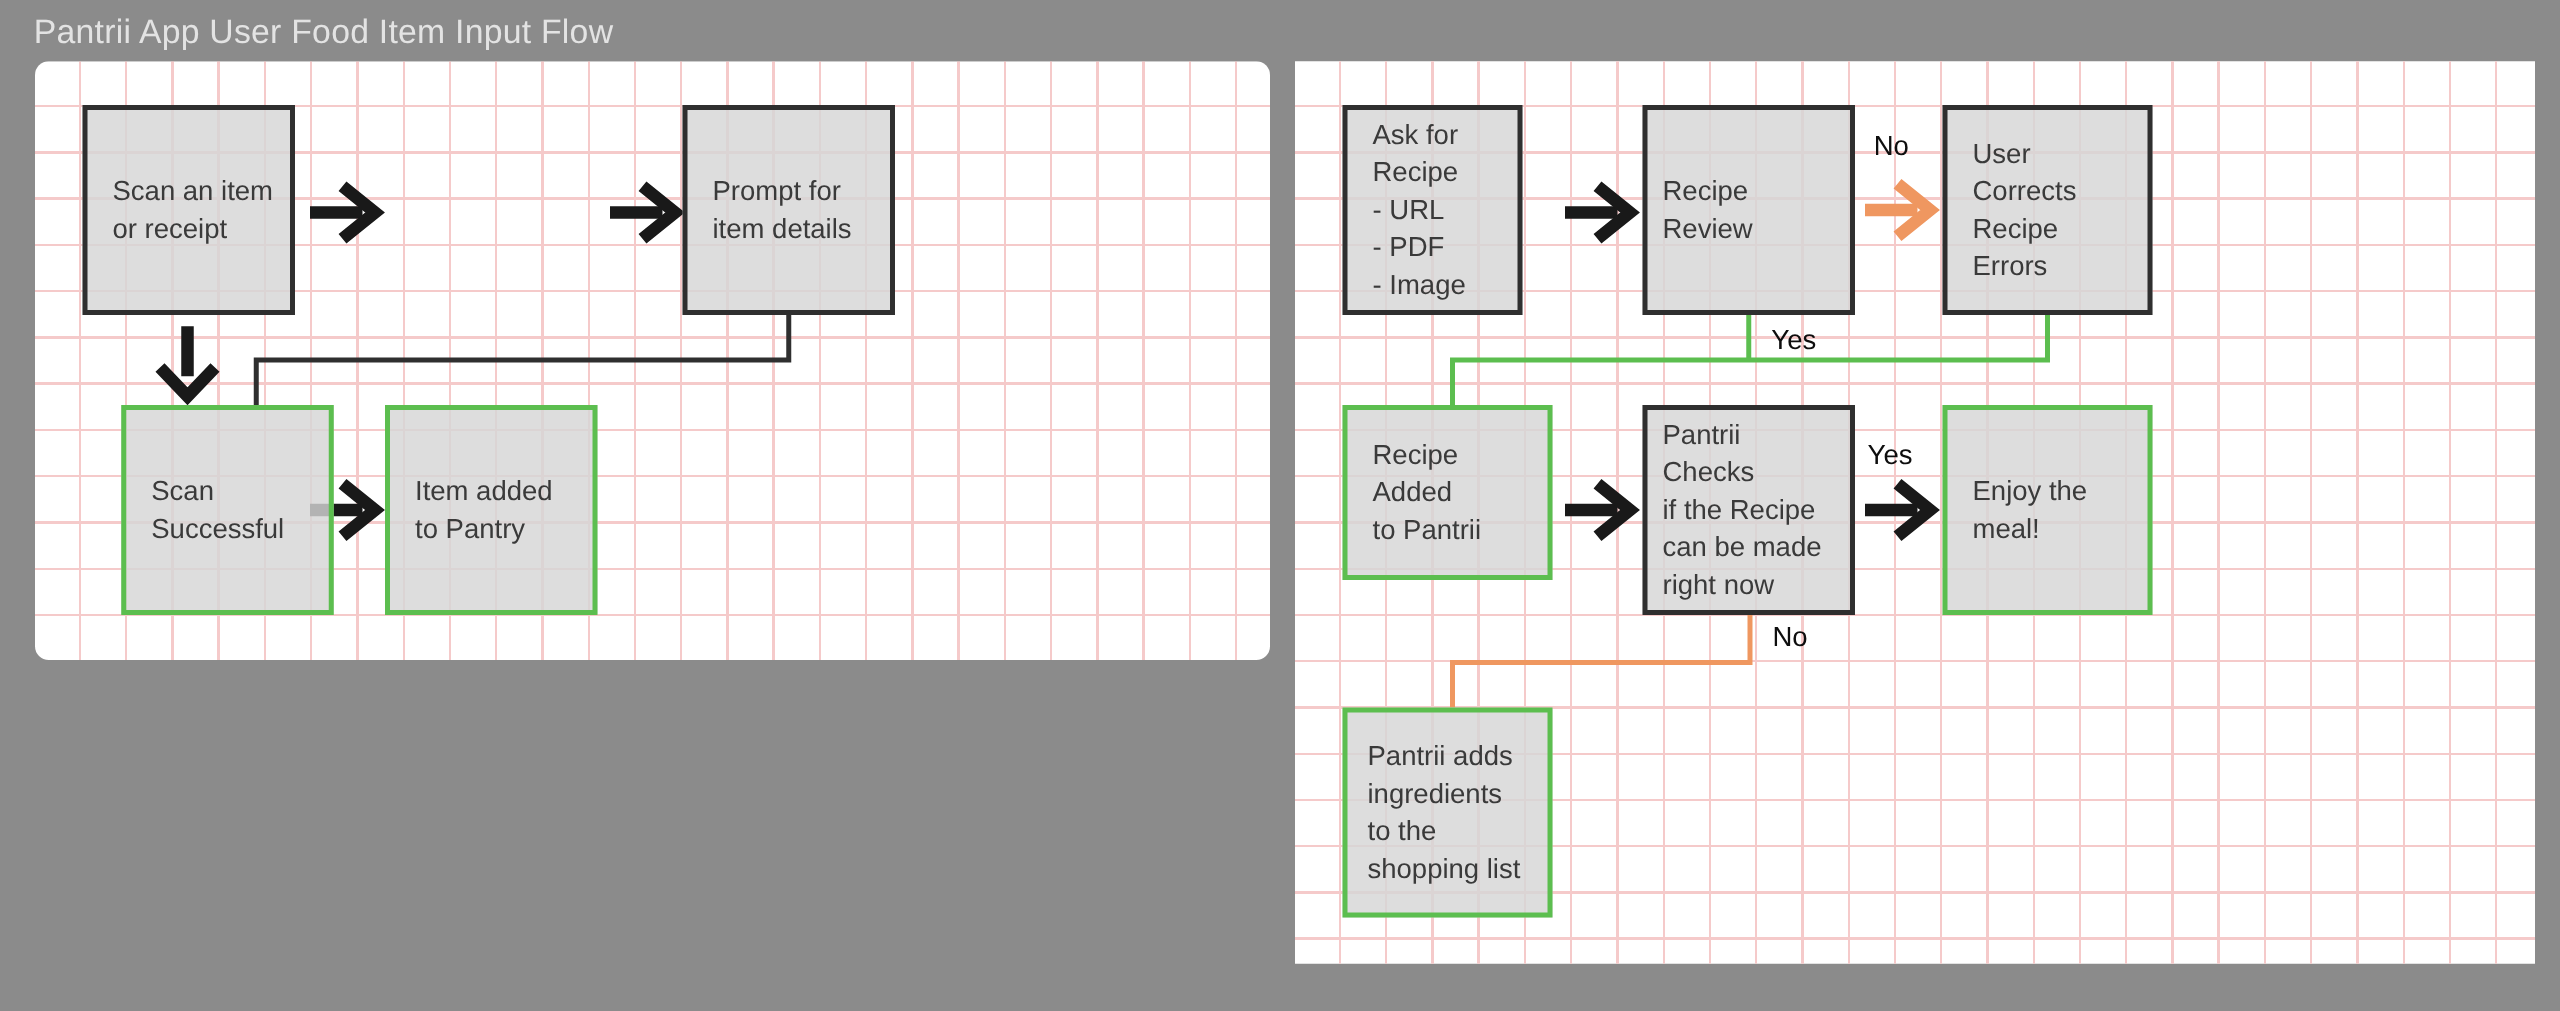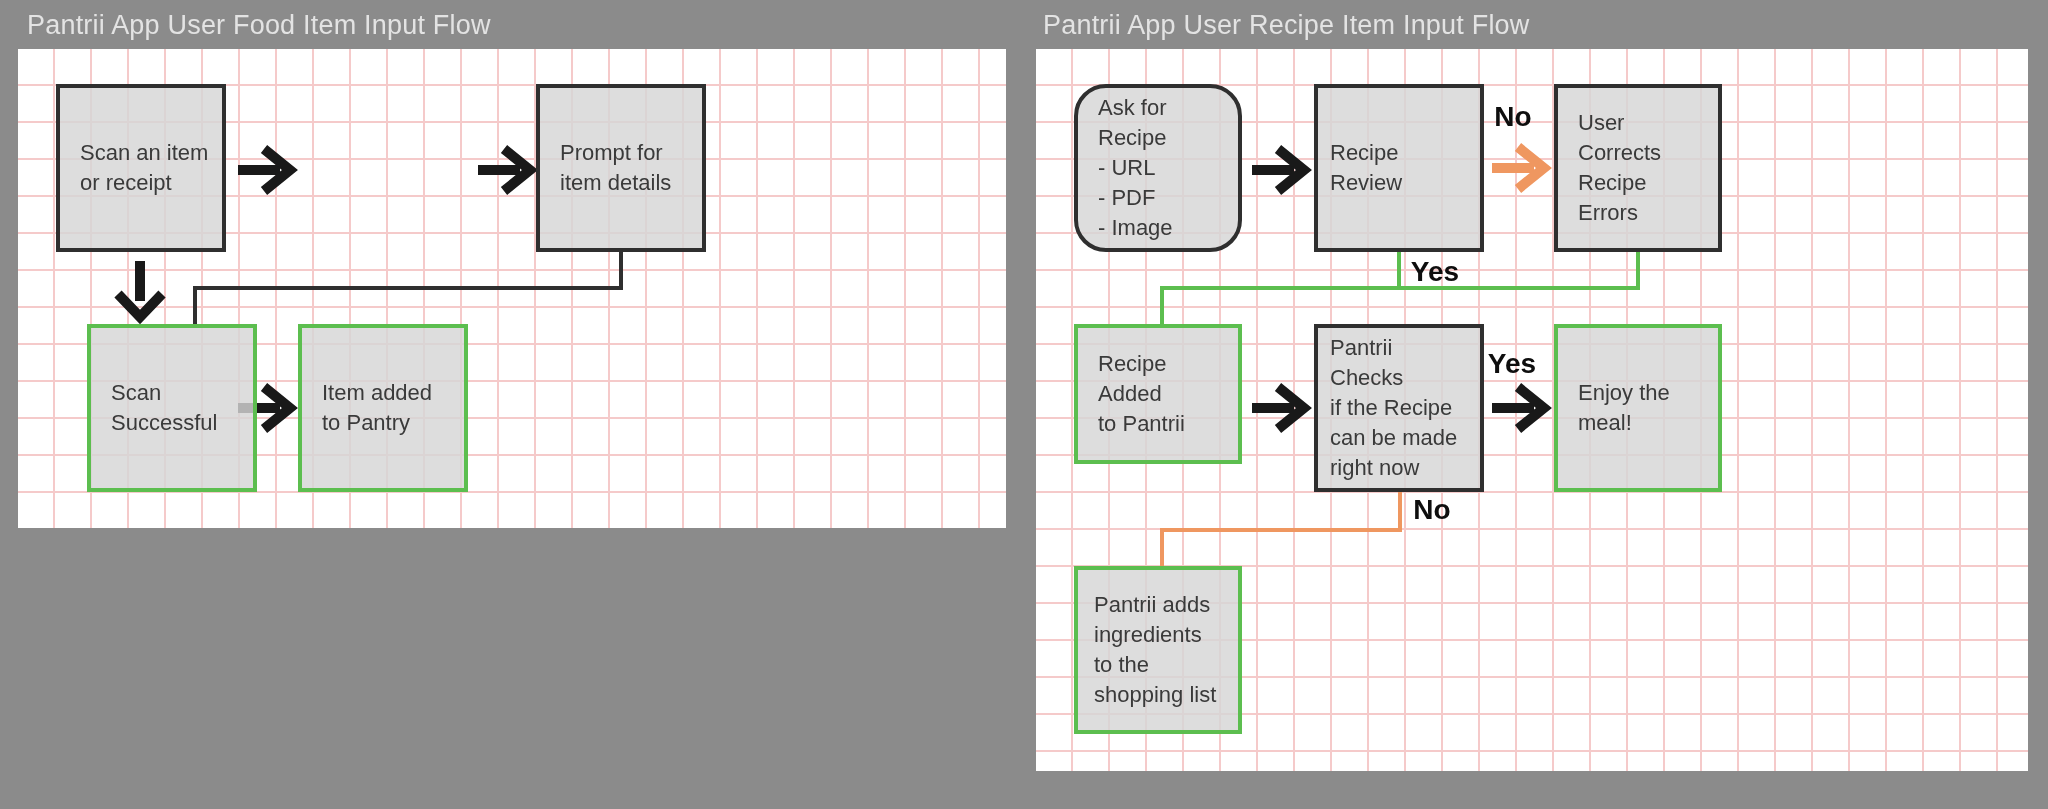--- a/index.html
+++ b/index.html
@@ -33,31 +33,31 @@
   }
   .node.orange{border-color:#ef9760;}
   .node.green{border-color:#5cbe4f;}
   .node-label{
     font-size:22px;line-height:30px;color:#3a3a3a;
     white-space:pre-line;text-align:left;
   }
   .edges{position:absolute;left:0;top:0;pointer-events:none;}
   .edge-label{
     position:absolute;transform:translate(-50%,-50%);
-    font-size:28px;font-weight:700;color:#0e0e0e;white-space:nowrap;
+    font-size:22px;font-weight:400;color:#0e0e0e;white-space:nowrap;
   }
 </style>
 </head>
 <body>
 
 <div class="stage">
 
   <div class="panel-title" style="left:27px;top:12px;">Pantrii App User Food Item Input Flow</div>
 
-  <div class="canvas" style="left:18px;top:49px;width:988px;height:479px;">
+  <div class="canvas" style="left:28px;top:49px;width:988px;height:479px;border-radius:11px;">
 
     <svg class="edges" width="992" height="479" viewBox="0 0 992 479">
       <g stroke="#191919" stroke-width="10" fill="none">
         <path d="M220,121 H262"></path>
           <path d="M246,100 L272,121 L246,142"></path>
       </g>
       <g stroke="#191919" stroke-width="10" fill="none">
         <path d="M460,121 H502"></path>
           <path d="M486,100 L512,121 L486,142"></path>
       </g>
@@ -83,21 +83,20 @@
     <div class="node green" style="left:38px;top:275px;width:170px;height:168px;margin-left:31px;">
       <div class="node-label">Scan
 Successful</div>
     </div>
     <div class="node green" style="left:280px;top:275px;width:170px;height:168px;">
       <div class="node-label">Item added
 to Pantry</div>
     </div>
   </div>
 
-  <div class="panel-title" style="left:1043px;top:12px;">Pantrii App User Recipe Item Input Flow</div>
 
   <div class="canvas" style="left:1036px;top:49px;width:992px;height:722px;">
 
     <svg class="edges" width="992" height="722" viewBox="0 0 992 722">
       <g stroke="#191919" stroke-width="10" fill="none">
         <path d="M216,121 H258"></path>
           <path d="M242,100 L268,121 L242,142"></path>
       </g>
       <g stroke="#ef9760" stroke-width="10" fill="none">
         <path d="M456,119 H498"></path>
@@ -109,21 +108,21 @@
         <path d="M216,359 H258"></path>
           <path d="M242,338 L268,359 L242,380"></path>
       </g>
       <g stroke="#191919" stroke-width="10" fill="none">
         <path d="M456,359 H498"></path>
           <path d="M482,338 L508,359 L482,380"></path>
       </g>
       <path d="M364,443 V481 H126 V517" stroke="#ef9760" stroke-width="4" fill="none"></path>
     </svg>
 
-    <div class="node" style="left:38px;top:35px;width:168px;height:168px;border-radius:32px;">
+    <div class="node" style="left:38px;top:35px;width:144px;height:168px;">
       <div class="node-label">Ask for Recipe
 - URL
 - PDF
 - Image</div>
     </div>
     <div class="node" style="left:278px;top:35px;width:170px;height:168px;padding-left:12px;">
       <div class="node-label">Recipe Review</div>
     </div>
     <div class="node" style="left:518px;top:35px;width:168px;height:168px;">
       <div class="node-label">User Corrects

